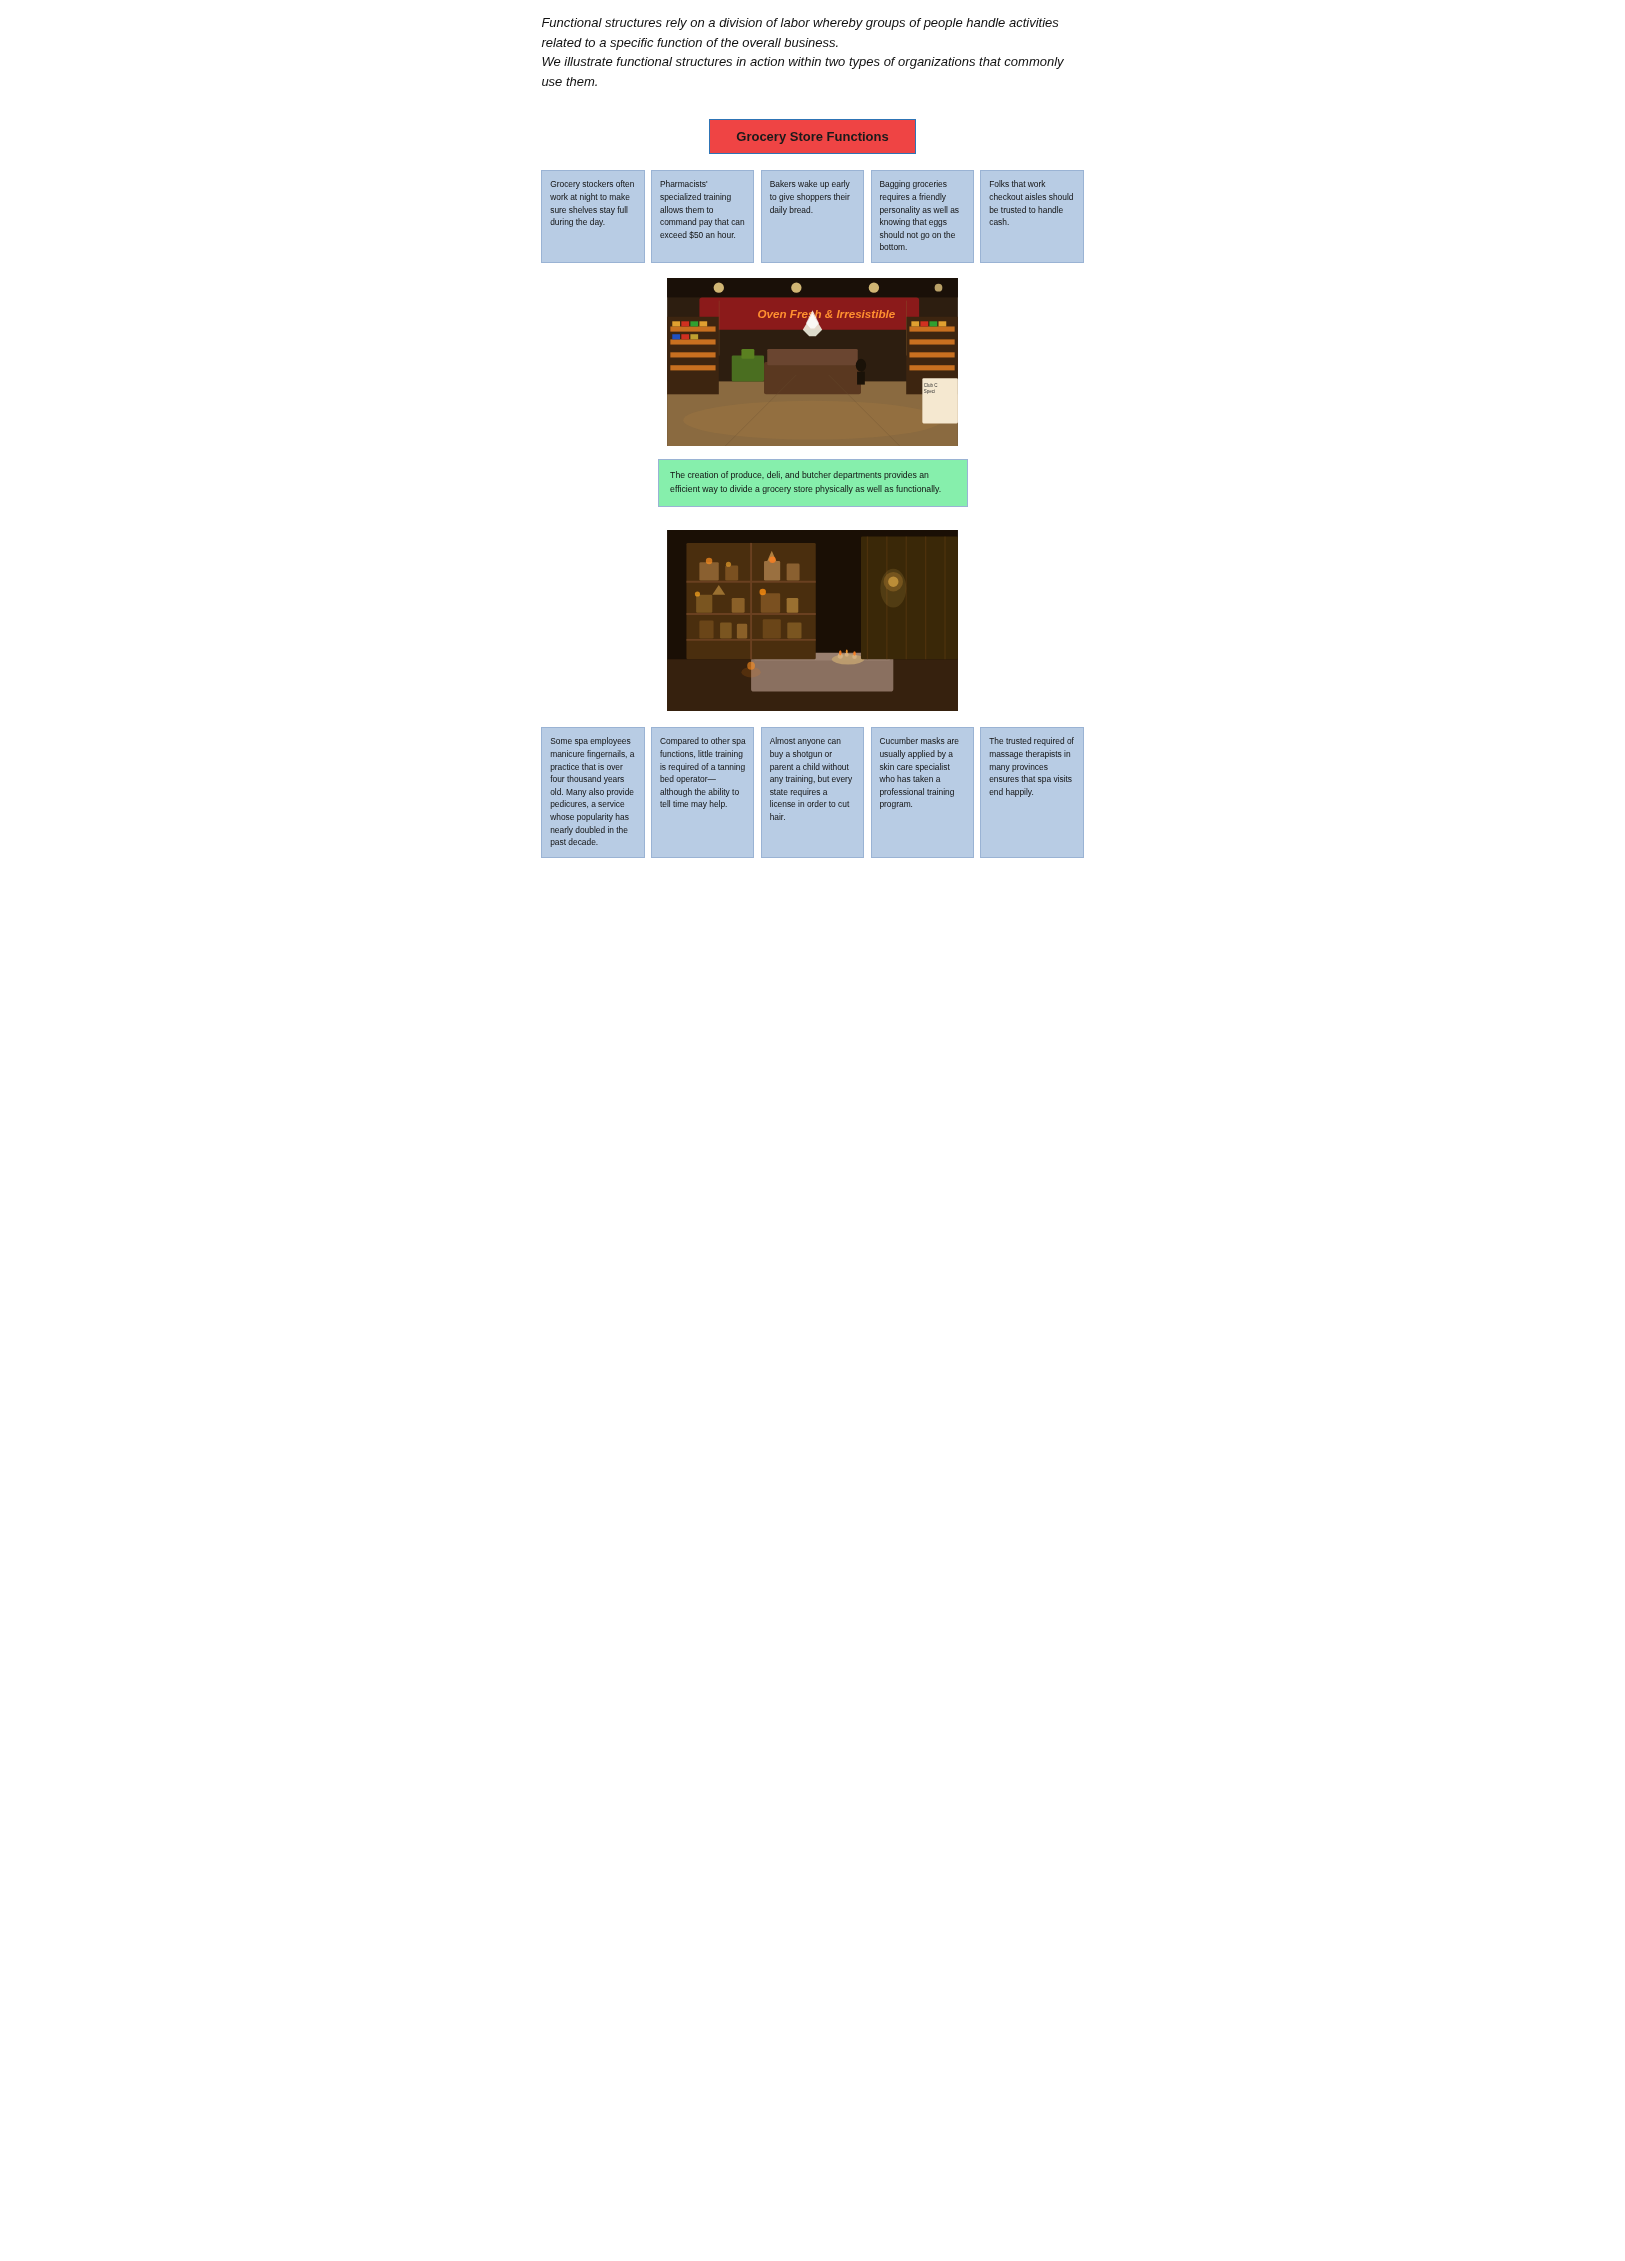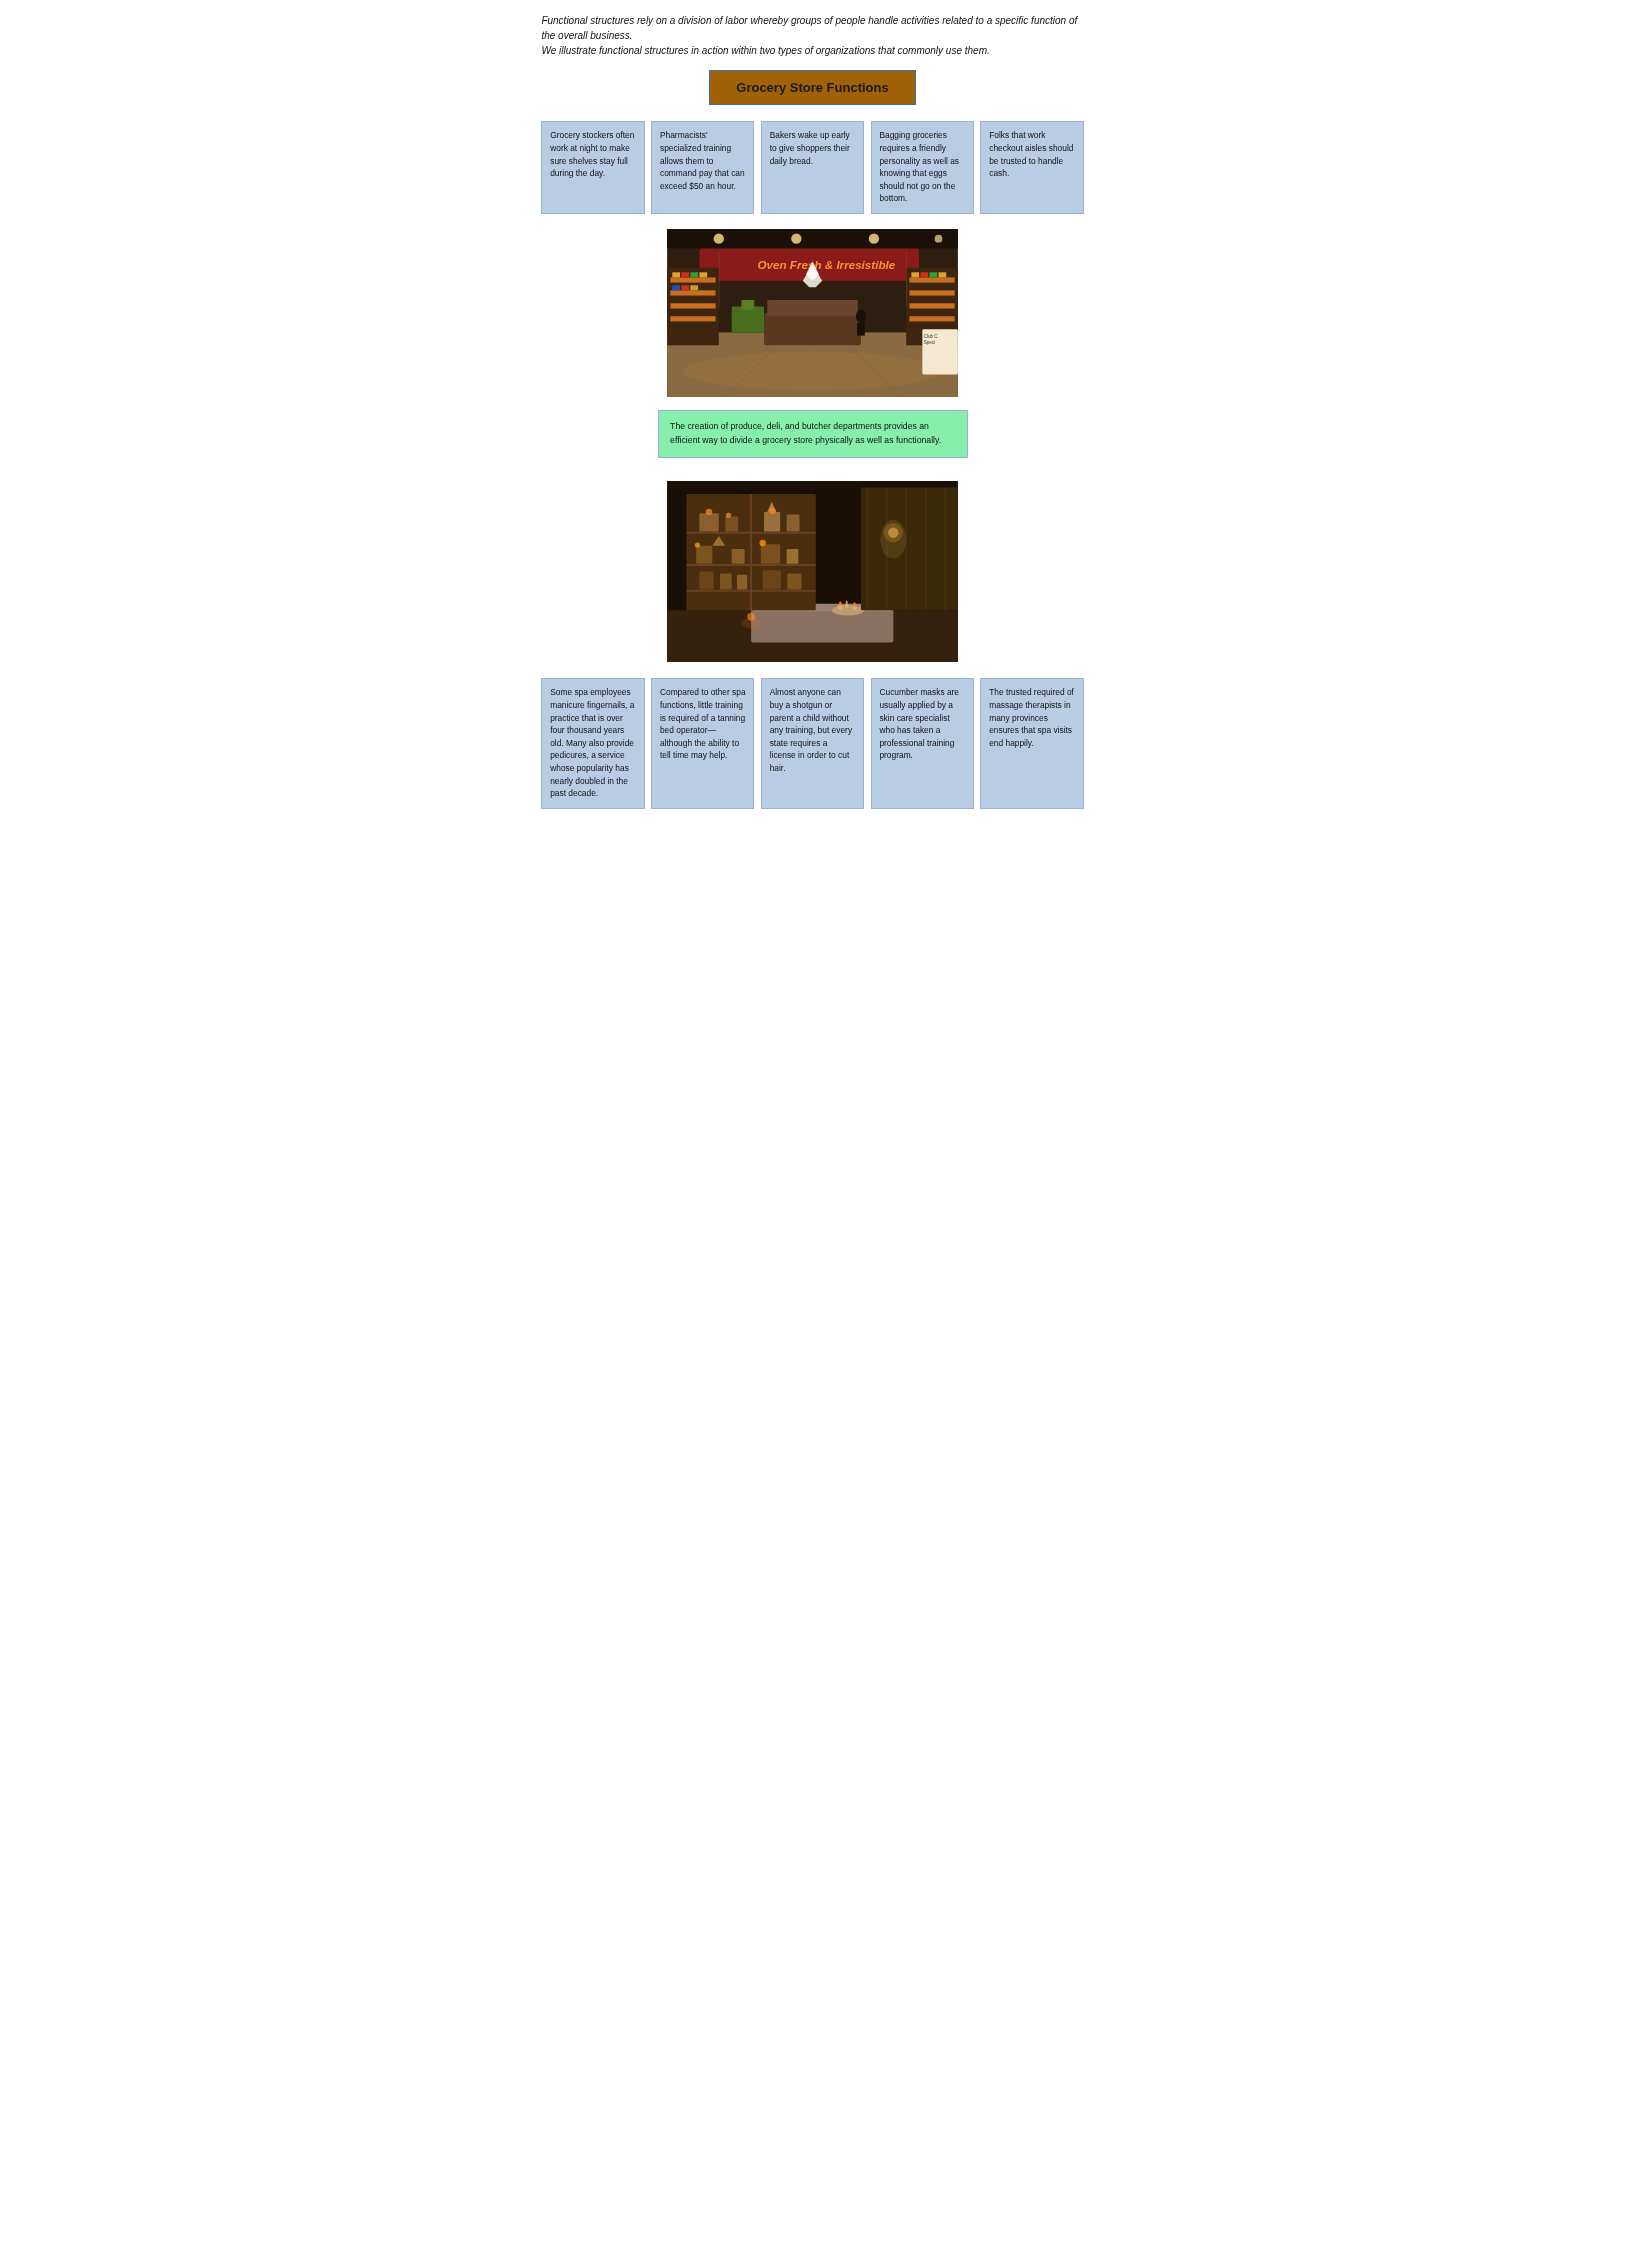--- a/index.html
+++ b/index.html
@@ -8,34 +8,34 @@
       font-family: Arial, sans-serif;
       font-size: 9px;
       color: #222;
       width: 581px;
       margin: 0 auto;
       padding: 13px 19.4px 26px 19.4px;
     }
 
     .intro-text {
       font-style: italic;
-      font-size: 10px;
+      font-size: 13px;
       line-height: 1.5;
-      margin-bottom: 12px;
+      margin-bottom: 28px;
       color: #111;
     }
 
     .section-header {
       display: flex;
       justify-content: center;
       margin-bottom: 15.5px;
     }
 
     .section-title-box {
-      background: #a16207;
+      background: #ef4444;
       border: 1.3px solid #2e74b5;
       padding: 9px 26px;
       font-weight: bold;
       font-size: 13px;
       color: #1a1a1a;
       text-align: center;
       min-width: 181px;
     }
 
     .cards-row {

